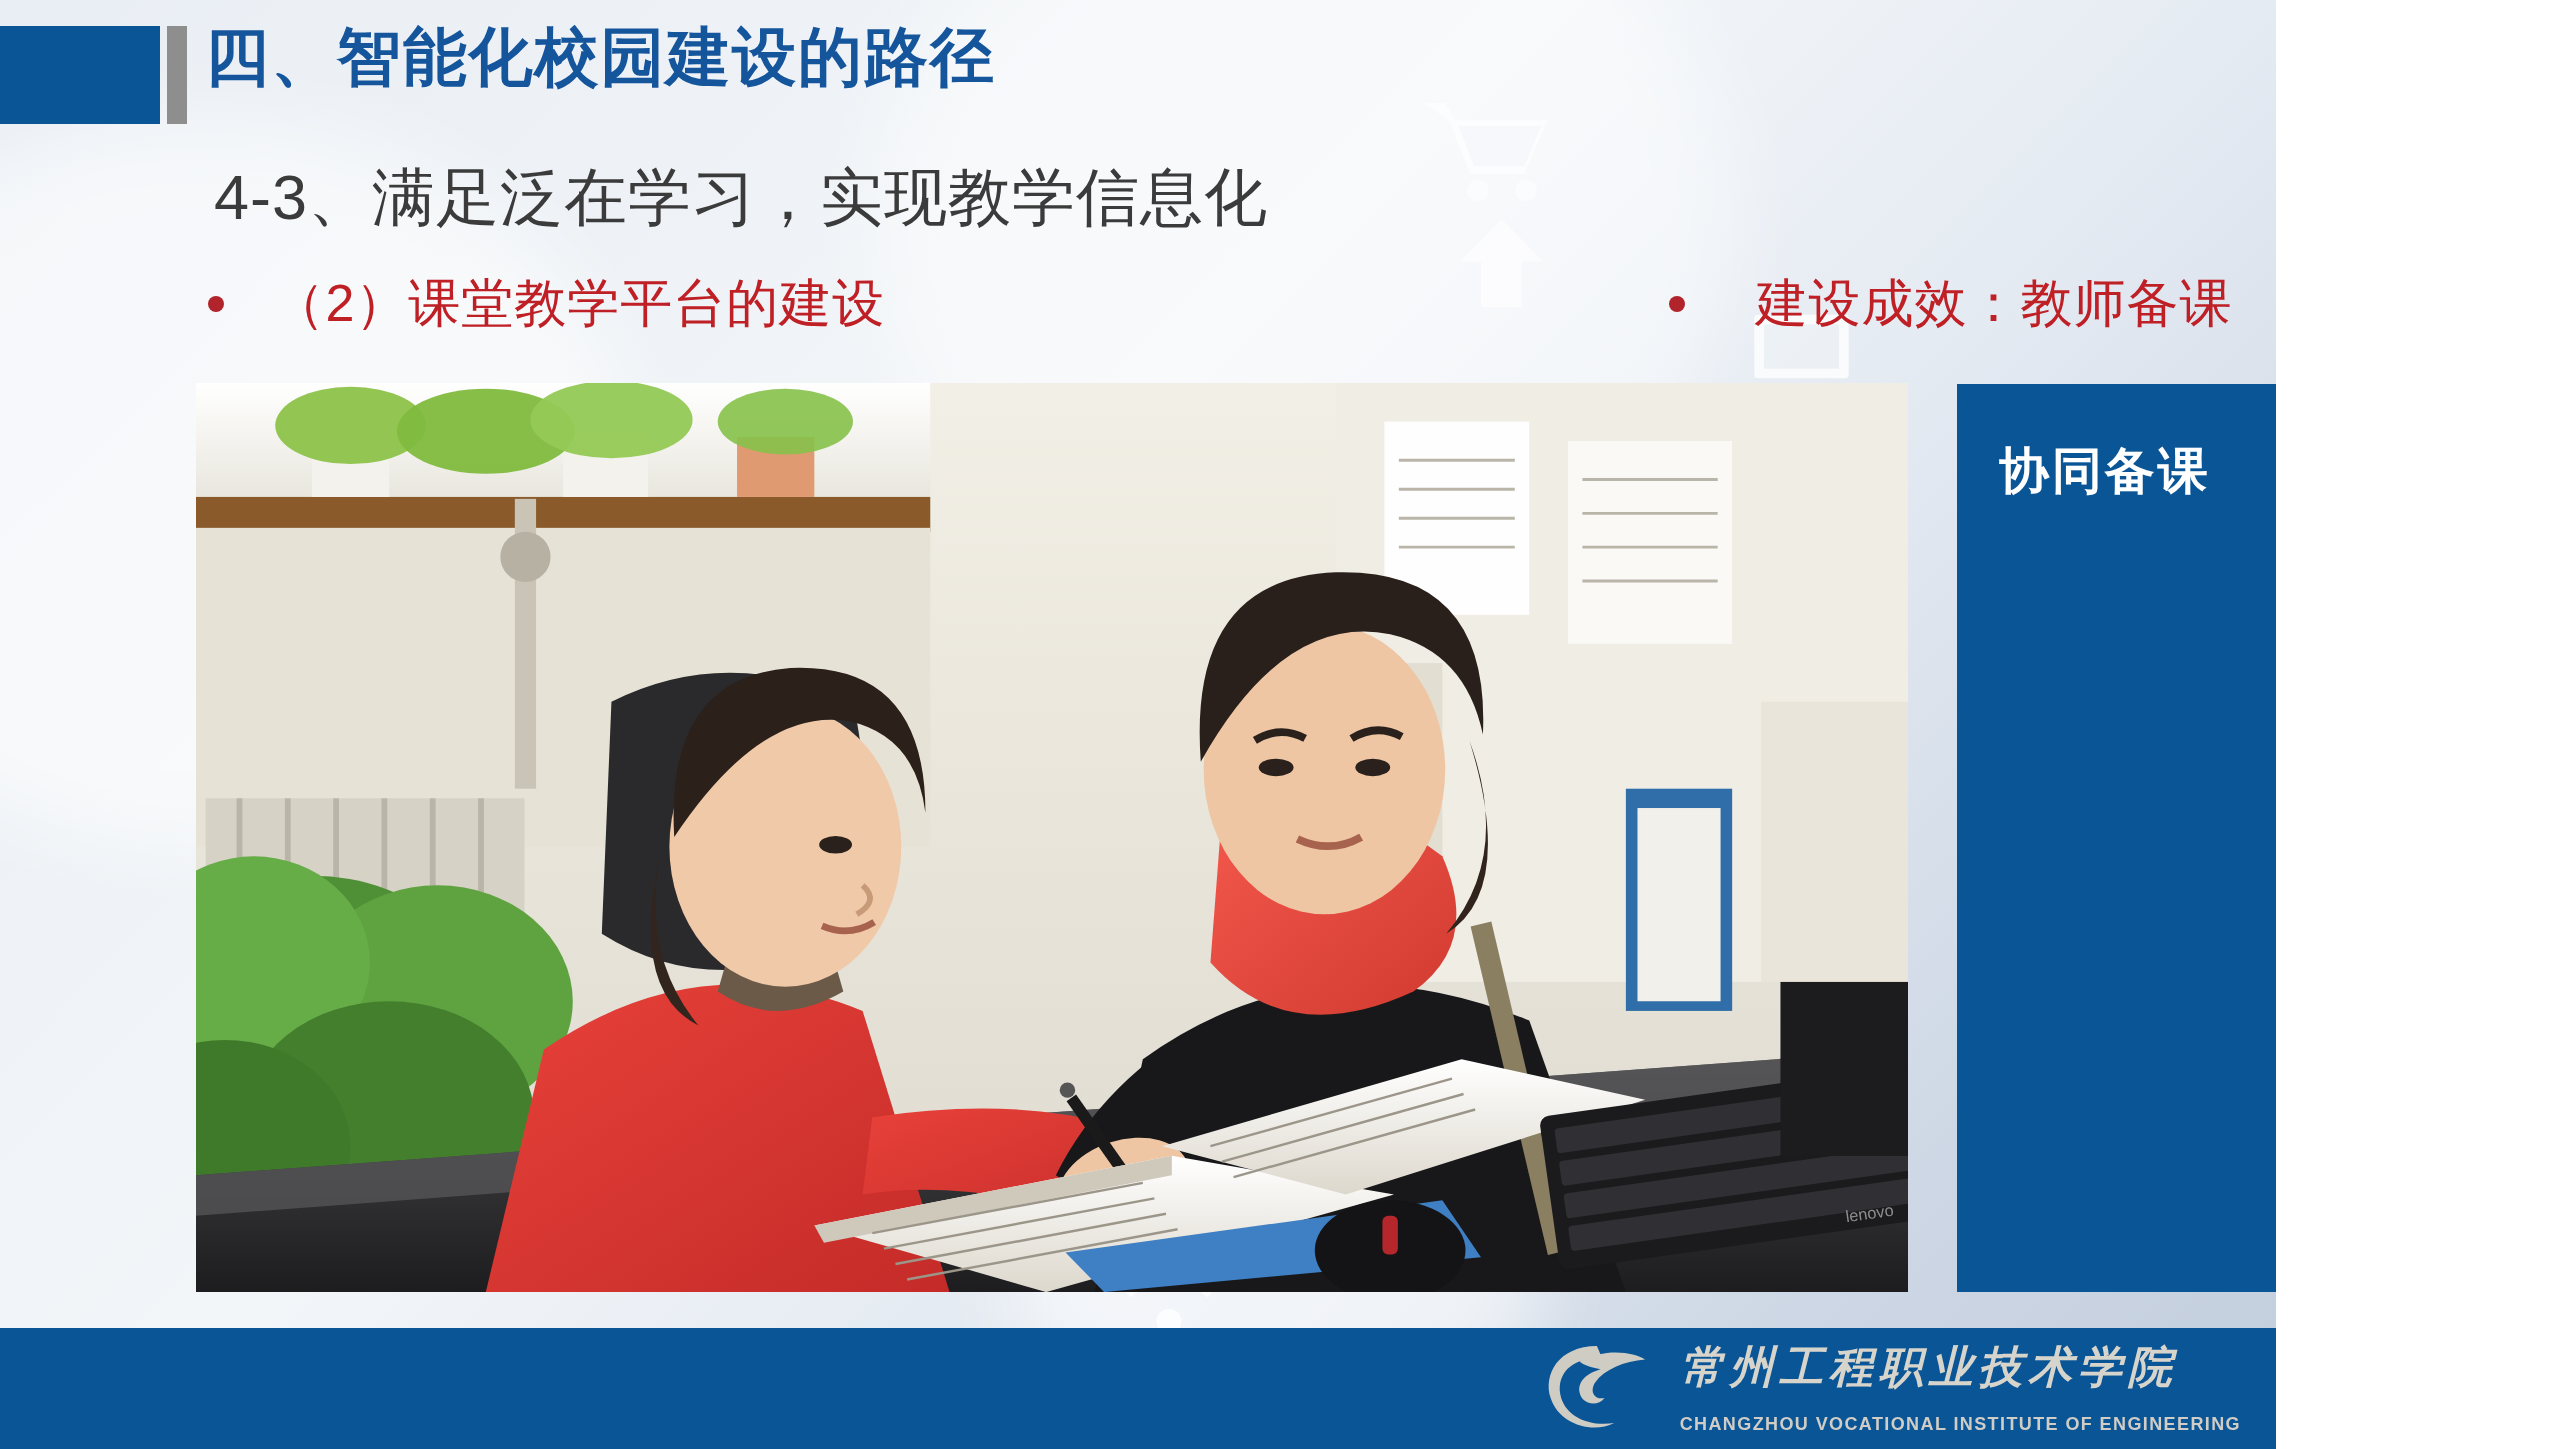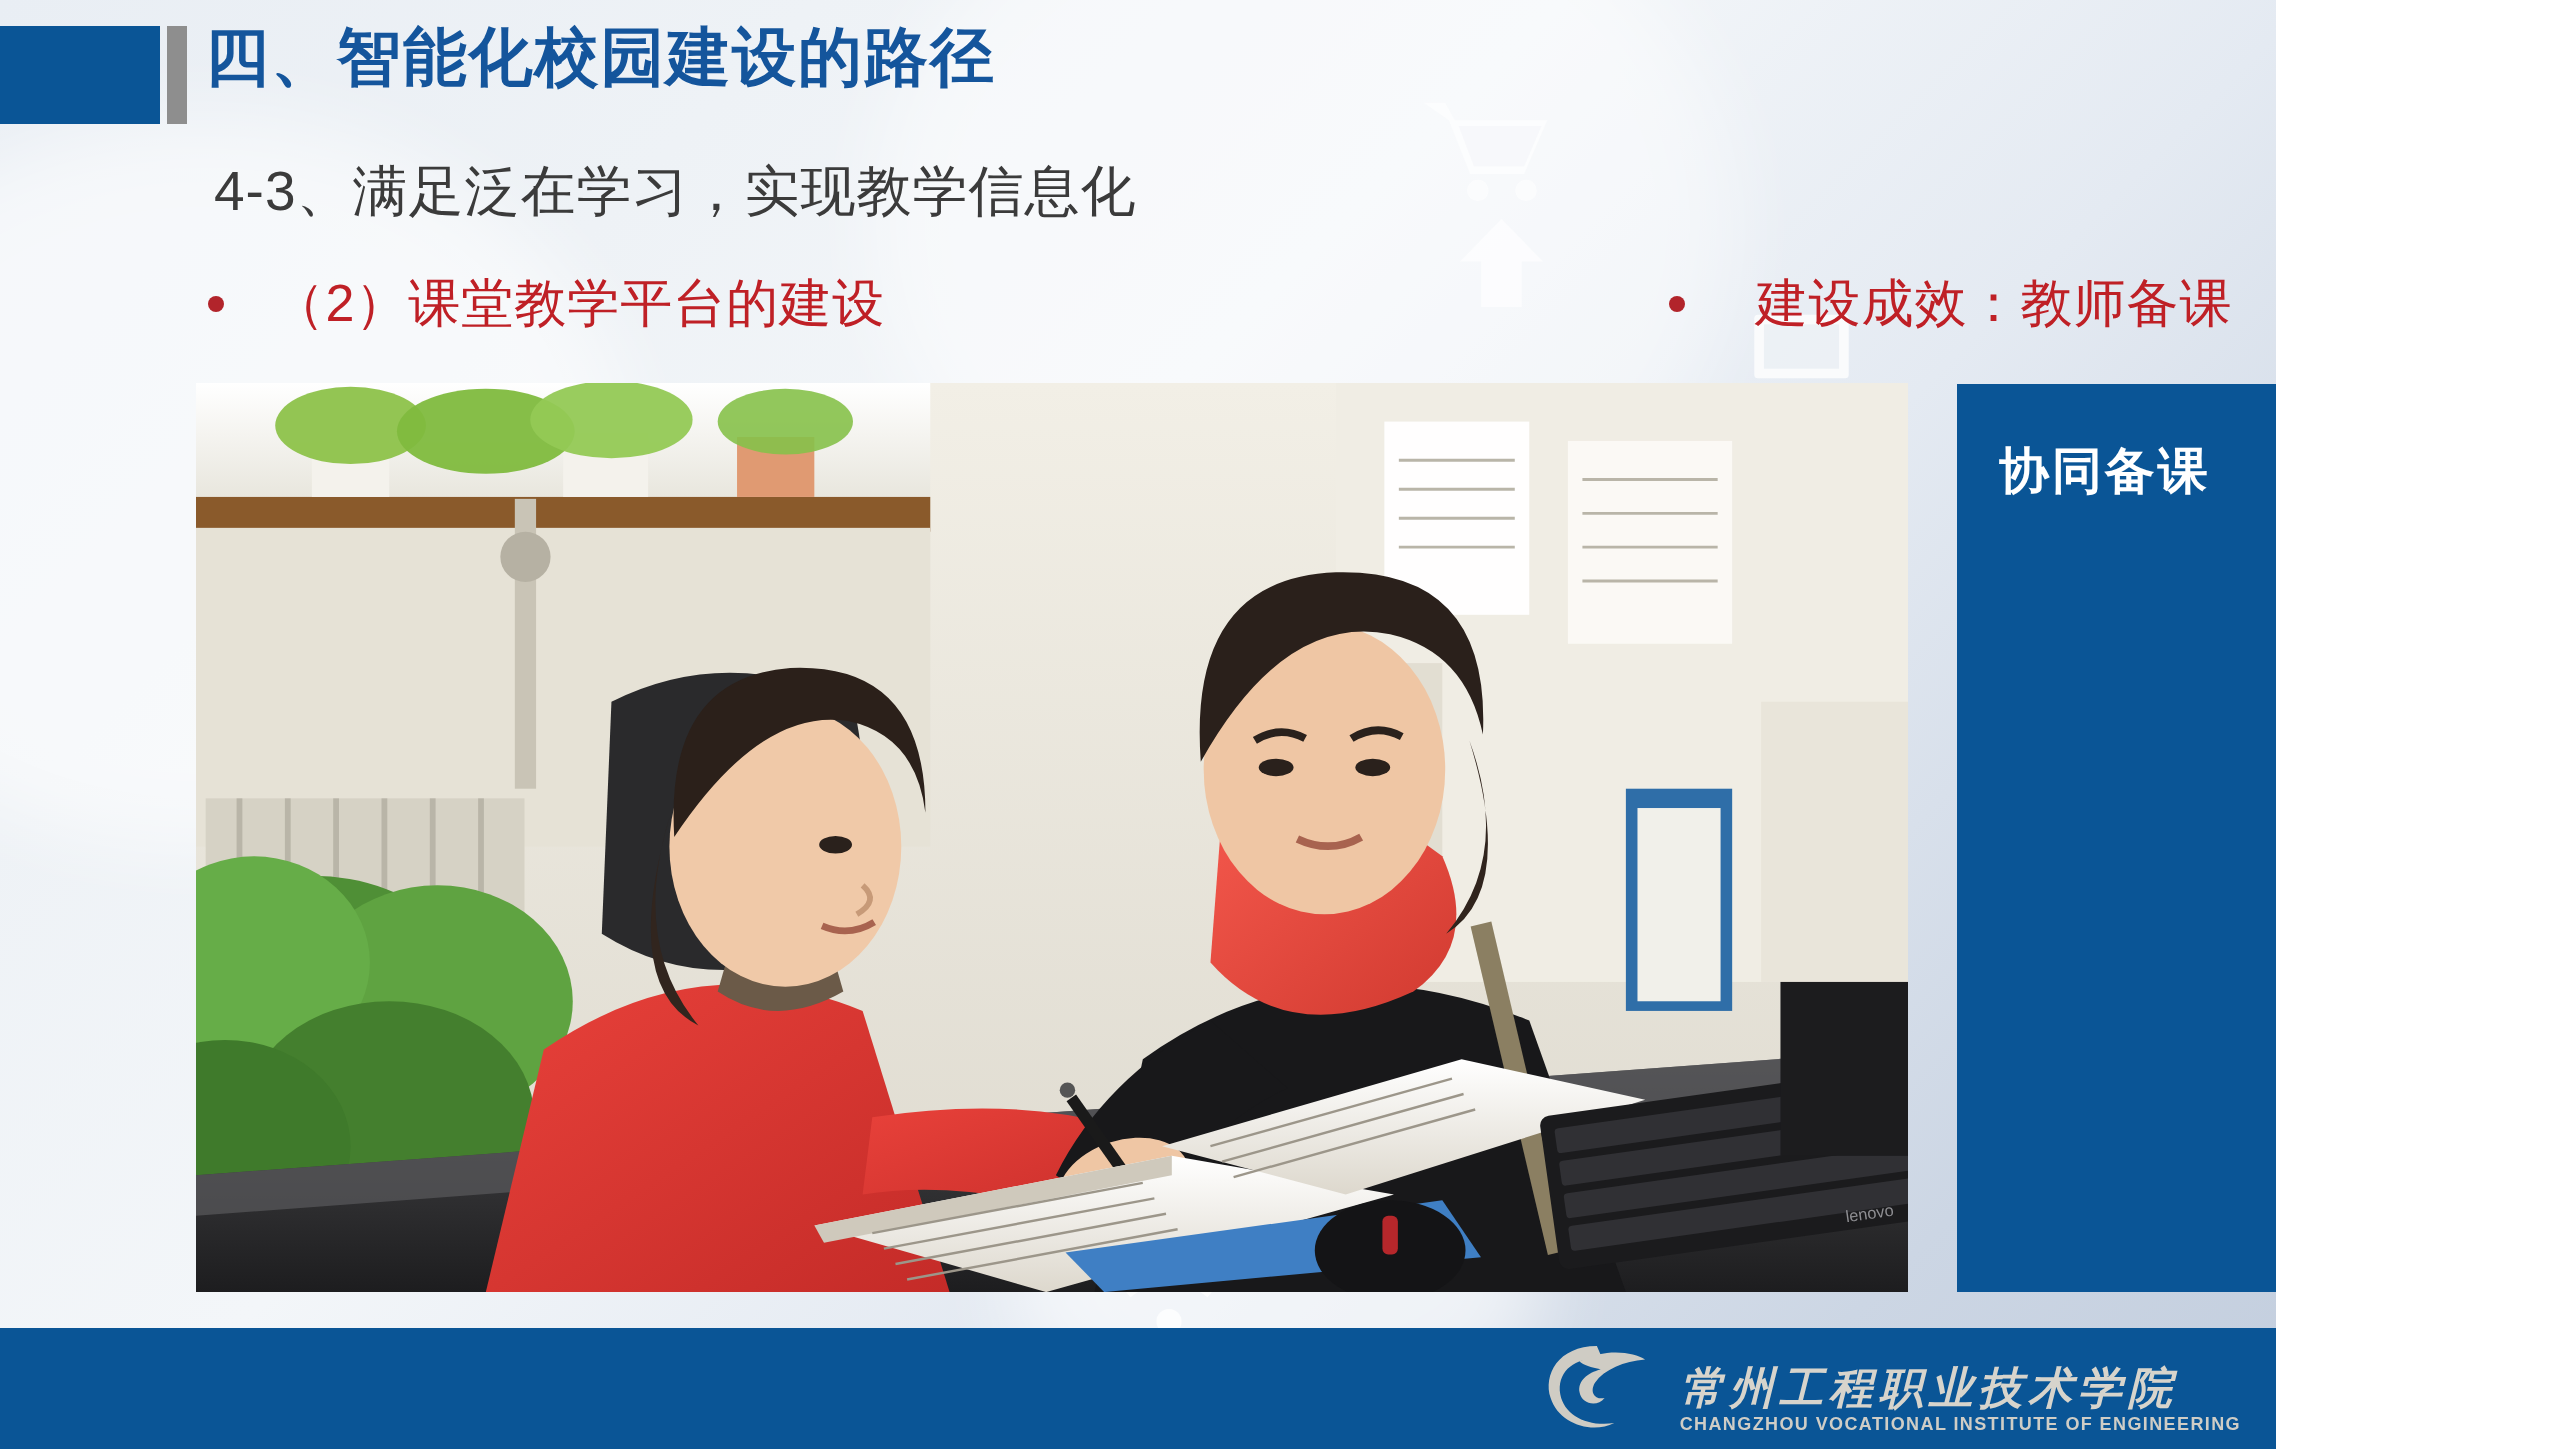--- a/index.html
+++ b/index.html
@@ -61,21 +61,21 @@
     letter-spacing: 1.9px;
     white-space: nowrap;
     line-height: 1.15;
   }
 
   
   .subtitle {
     position: absolute;
     left: 214px;
     top: 155px;
-    font-size: 55px;
+    font-size: 63px;
     color: #3b3b3b;
     white-space: nowrap;
     letter-spacing: 1px;
   }
 
   
   .bullet-row {
     position: absolute;
     display: flex;
     align-items: center;
@@ -165,21 +165,21 @@
     letter-spacing: 5.8px;
     line-height: 1.1;
     white-space: nowrap;
   }
   .logo-en {
     color: #cfcdc6;
     font-size: 18px;
     font-weight: bold;
     letter-spacing: 1.4px;
     white-space: nowrap;
-    margin-top: 1px;
+    margin-top: 22px;
   }
 </style>
 </head>
 <body>
 
 <div id="slide">
 
   <div class="blob" style="left:-232px; top:116px; width:869px; height:734px; background:rgba(255,255,255,0.55);"></div>
   <div class="blob" style="left:869px; top:-155px; width:869px; height:753px; background:rgba(255,255,255,0.45);"></div>
   <div class="blob" style="left:1005px; top:1140px; width:541px; height:290px; background:rgba(255,255,255,0.6);"></div>

